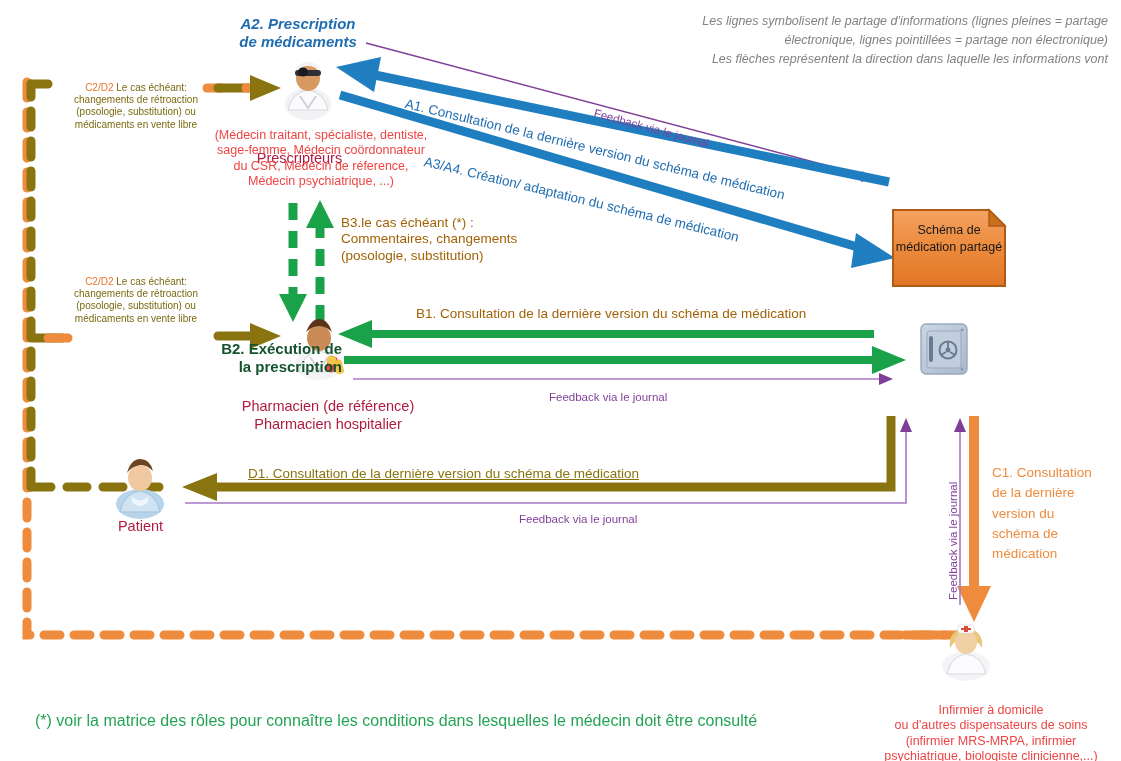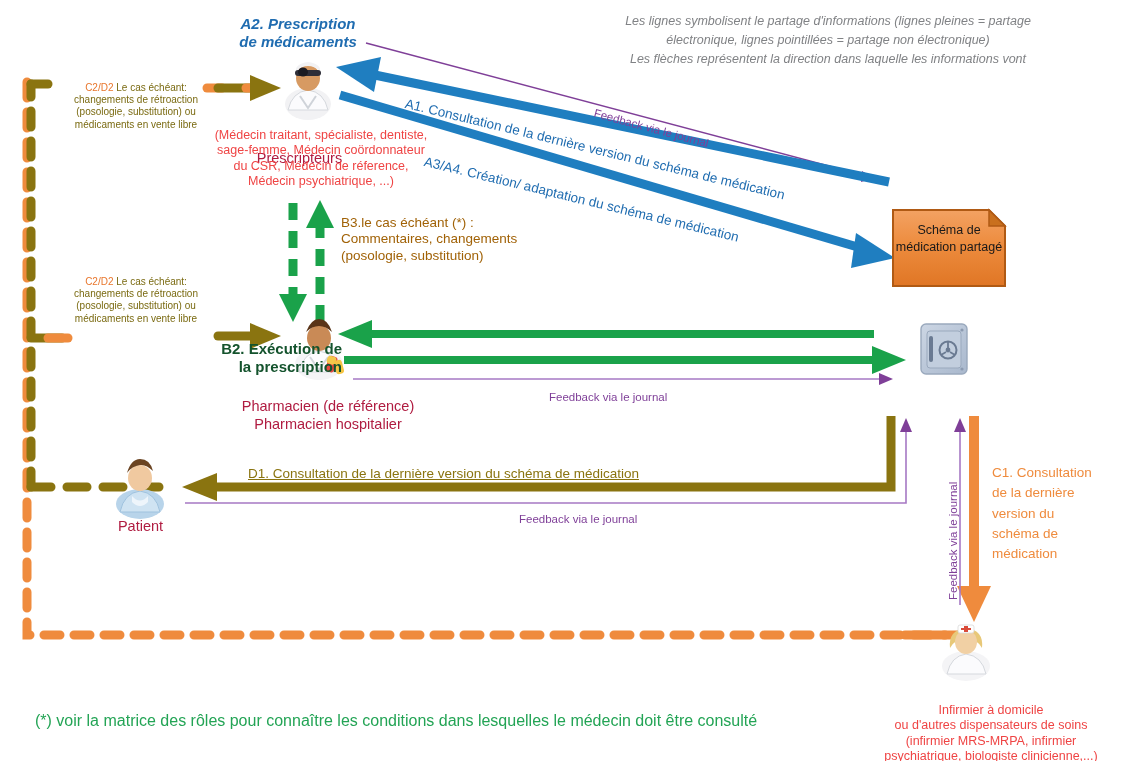--- a/index.html
+++ b/index.html
@@ -24,21 +24,21 @@
   .lbl {
     position: absolute;
     line-height: 1.22;
     white-space: pre-line;
   }
   
   .t-legend {
     font-size: 12.5px;
     font-style: italic;
     color: #808285;
-    text-align: center;
+    text-align: right;
   }
   .t-blue-head {
     font-size: 15px;
     font-weight: bold;
     color: #1f6cb0;
     text-align: center;
     font-style: italic;
   }
   .t-blue-arrow {
     font-size: 13.5px;
@@ -320,20 +320,21 @@
 changements de rétroaction
 (posologie, substitution) ou
 médicaments en vente libre</span></div>
 
   <div class="lbl t-green-head" style="left:182px; top:340px; width:160px;">B2. Exécution de
 la prescription</div>
 
   <div class="lbl t-role" style="left:218px; top:398px; width:220px;">Pharmacien (de référence)
 Pharmacien hospitalier</div>
 
+  <div class="lbl t-green" style="left:416px; top:306px; width:470px;">B1. Consultation de la dernière version du schéma de médication</div>
 
 
   <div class="lbl t-purple" style="left:549px; top:390px;">Feedback via le journal</div>
 
   <div class="lbl" style="left:893px; top:222px; width:112px; text-align:center; font-size:12.5px; color:#191919; line-height:1.35;">Schéma de médication partagé</div>
 
   <div class="lbl t-olive-arrow" style="left:248px; top:466px;">D1. Consultation de la dernière version du schéma de médication</div>
 
   <div class="lbl t-role" style="left:78px; top:518px; width:125px;">Patient</div>
 

